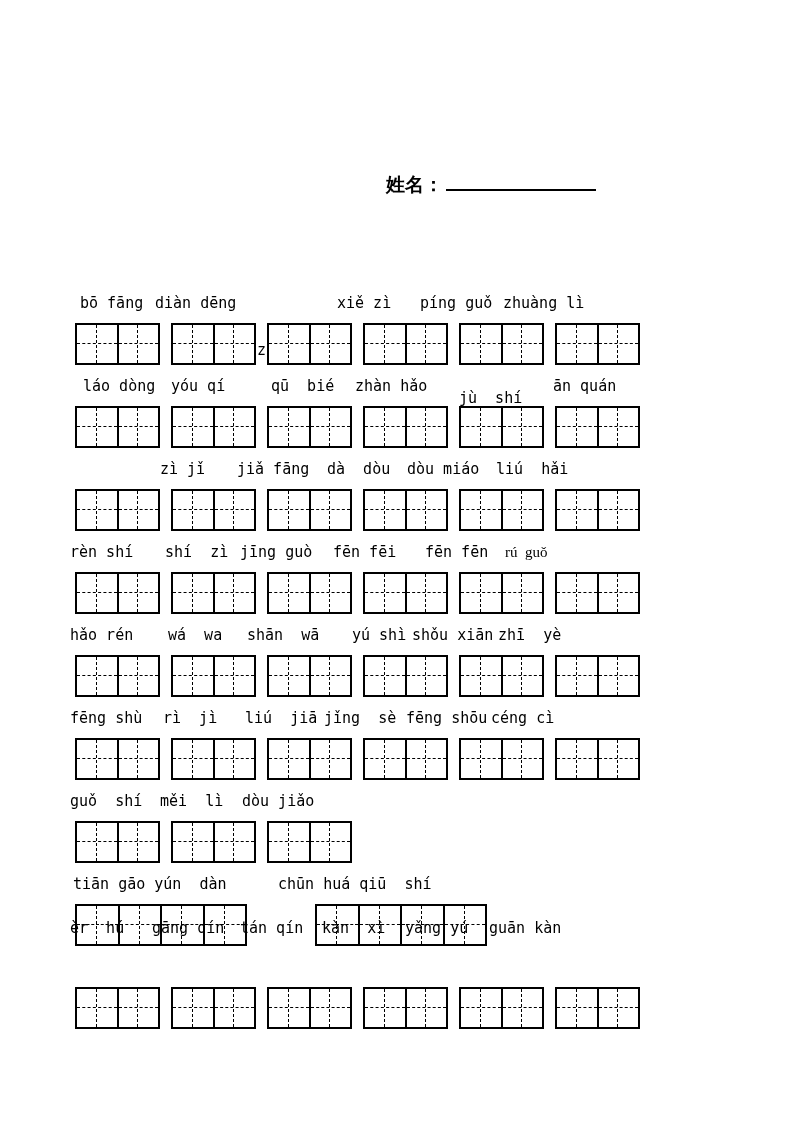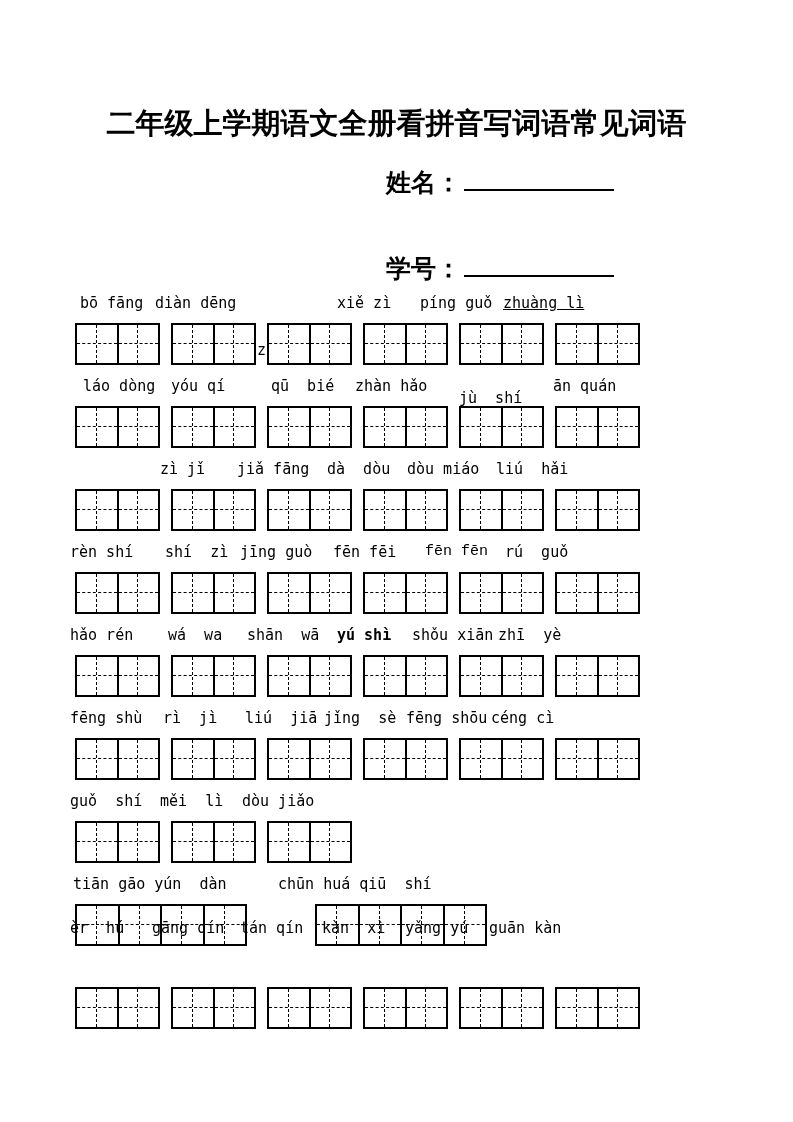--- a/index.html
+++ b/index.html
@@ -12,21 +12,21 @@
   }
   .title{
     position:absolute;top:104px;left:0;width:100%;
     text-align:center;
     font-size:29px;font-weight:bold;line-height:38px;
     letter-spacing:0px;
     font-family:"DejaVu Sans","Liberation Sans",sans-serif;
   }
   .field{
     position:absolute;left:386px;height:26px;
-    font-size:25px;font-weight:bold;line-height:24px;
+    font-size:19px;font-weight:bold;line-height:24px;
     white-space:nowrap;
   }
   .blank-line{
     display:inline-block;width:150px;height:19px;
     border-bottom:2px solid #000;margin-left:3px;
   }
   .pinyin-row{
     position:absolute;left:0;width:100%;height:24px;
     font-family:"DejaVu Sans Mono","Liberation Mono",monospace;
     font-size:15px;line-height:22px;color:#000;
@@ -47,39 +47,35 @@
   .char-cell::after{
     content:"";position:absolute;top:0;bottom:0;left:50%;
     border-left:1px dashed #000;margin-left:-1px;
   }
 </style>
 </head>
 <body>
 
 <div class="page">
 
-  <div class="title">二年级上学期语文全册看拼音写词语常见词语</div>
 
   <div class="field" style="top:170px">
     <span>姓名：</span><span class="blank-line"></span>
   </div>
 
 
-  <div class="field" style="top:256px">
-    <span>学号：</span><span class="blank-line"></span>
-  </div>
 
   <div id="rows-layer">
       <div class="pinyin-row" style="top: 292px;">
         <span class="pinyin-word" style="left: 80px;">bō fāng</span>
         <span class="pinyin-word" style="left: 155px;">diàn dēng</span>
         <span class="pinyin-word" style="left: 257px; margin-top: 47px;">zuò yè</span>
         <span class="pinyin-word" style="left: 337px;">xiě zì</span>
         <span class="pinyin-word" style="left: 420px;">píng guǒ</span>
-        <span class="pinyin-word" style="left: 503px; text-decoration: underline;">zhuàng lì</span>
+        <span class="pinyin-word" style="left: 503px;">zhuàng lì</span>
       </div>
       <div class="grid-row" style="top: 323px;">
         <div class="word-box" style="left: 75px; width: 85px;">
           <div class="char-cell"></div>
           <div class="char-cell"></div>
         </div>
         <div class="word-box" style="left: 171px; width: 85px;">
           <div class="char-cell"></div>
           <div class="char-cell"></div>
         </div>
@@ -166,22 +162,22 @@
         <div class="word-box" style="left: 555px; width: 85px;">
           <div class="char-cell"></div>
           <div class="char-cell"></div>
         </div>
       </div>
       <div class="pinyin-row" style="top: 541px;">
         <span class="pinyin-word" style="left: 70px;">rèn shí</span>
         <span class="pinyin-word" style="left: 165px;">shí  zì</span>
         <span class="pinyin-word" style="left: 240px;">jīng guò</span>
         <span class="pinyin-word" style="left: 333px;">fēn fēi</span>
-        <span class="pinyin-word" style="left: 425px; font-family: Liberation Mono, monospace;">fēn fēn</span>
-        <span class="pinyin-word" style="left: 505px;">rú  guǒ</span>
+        <span class="pinyin-word" style="left: 425px;">fēn fēn</span>
+        <span class="pinyin-word" style="left: 505px; font-family: Liberation Serif, serif;">rú  guǒ</span>
       </div>
       <div class="grid-row" style="top: 572px;">
         <div class="word-box" style="left: 75px; width: 85px;">
           <div class="char-cell"></div>
           <div class="char-cell"></div>
         </div>
         <div class="word-box" style="left: 171px; width: 85px;">
           <div class="char-cell"></div>
           <div class="char-cell"></div>
         </div>
@@ -199,21 +195,21 @@
         </div>
         <div class="word-box" style="left: 555px; width: 85px;">
           <div class="char-cell"></div>
           <div class="char-cell"></div>
         </div>
       </div>
       <div class="pinyin-row" style="top: 624px;">
         <span class="pinyin-word" style="left: 70px;">hǎo rén</span>
         <span class="pinyin-word" style="left: 168px;">wá  wa</span>
         <span class="pinyin-word" style="left: 247px;">shān  wā</span>
-        <span class="pinyin-word" style="left: 337px; font-weight: bold;">yú shì</span>
+        <span class="pinyin-word" style="left: 352px;">yú shì</span>
         <span class="pinyin-word" style="left: 412px;">shǒu xiān</span>
         <span class="pinyin-word" style="left: 498px;">zhī  yè</span>
       </div>
       <div class="grid-row" style="top: 655px;">
         <div class="word-box" style="left: 75px; width: 85px;">
           <div class="char-cell"></div>
           <div class="char-cell"></div>
         </div>
         <div class="word-box" style="left: 171px; width: 85px;">
           <div class="char-cell"></div>

